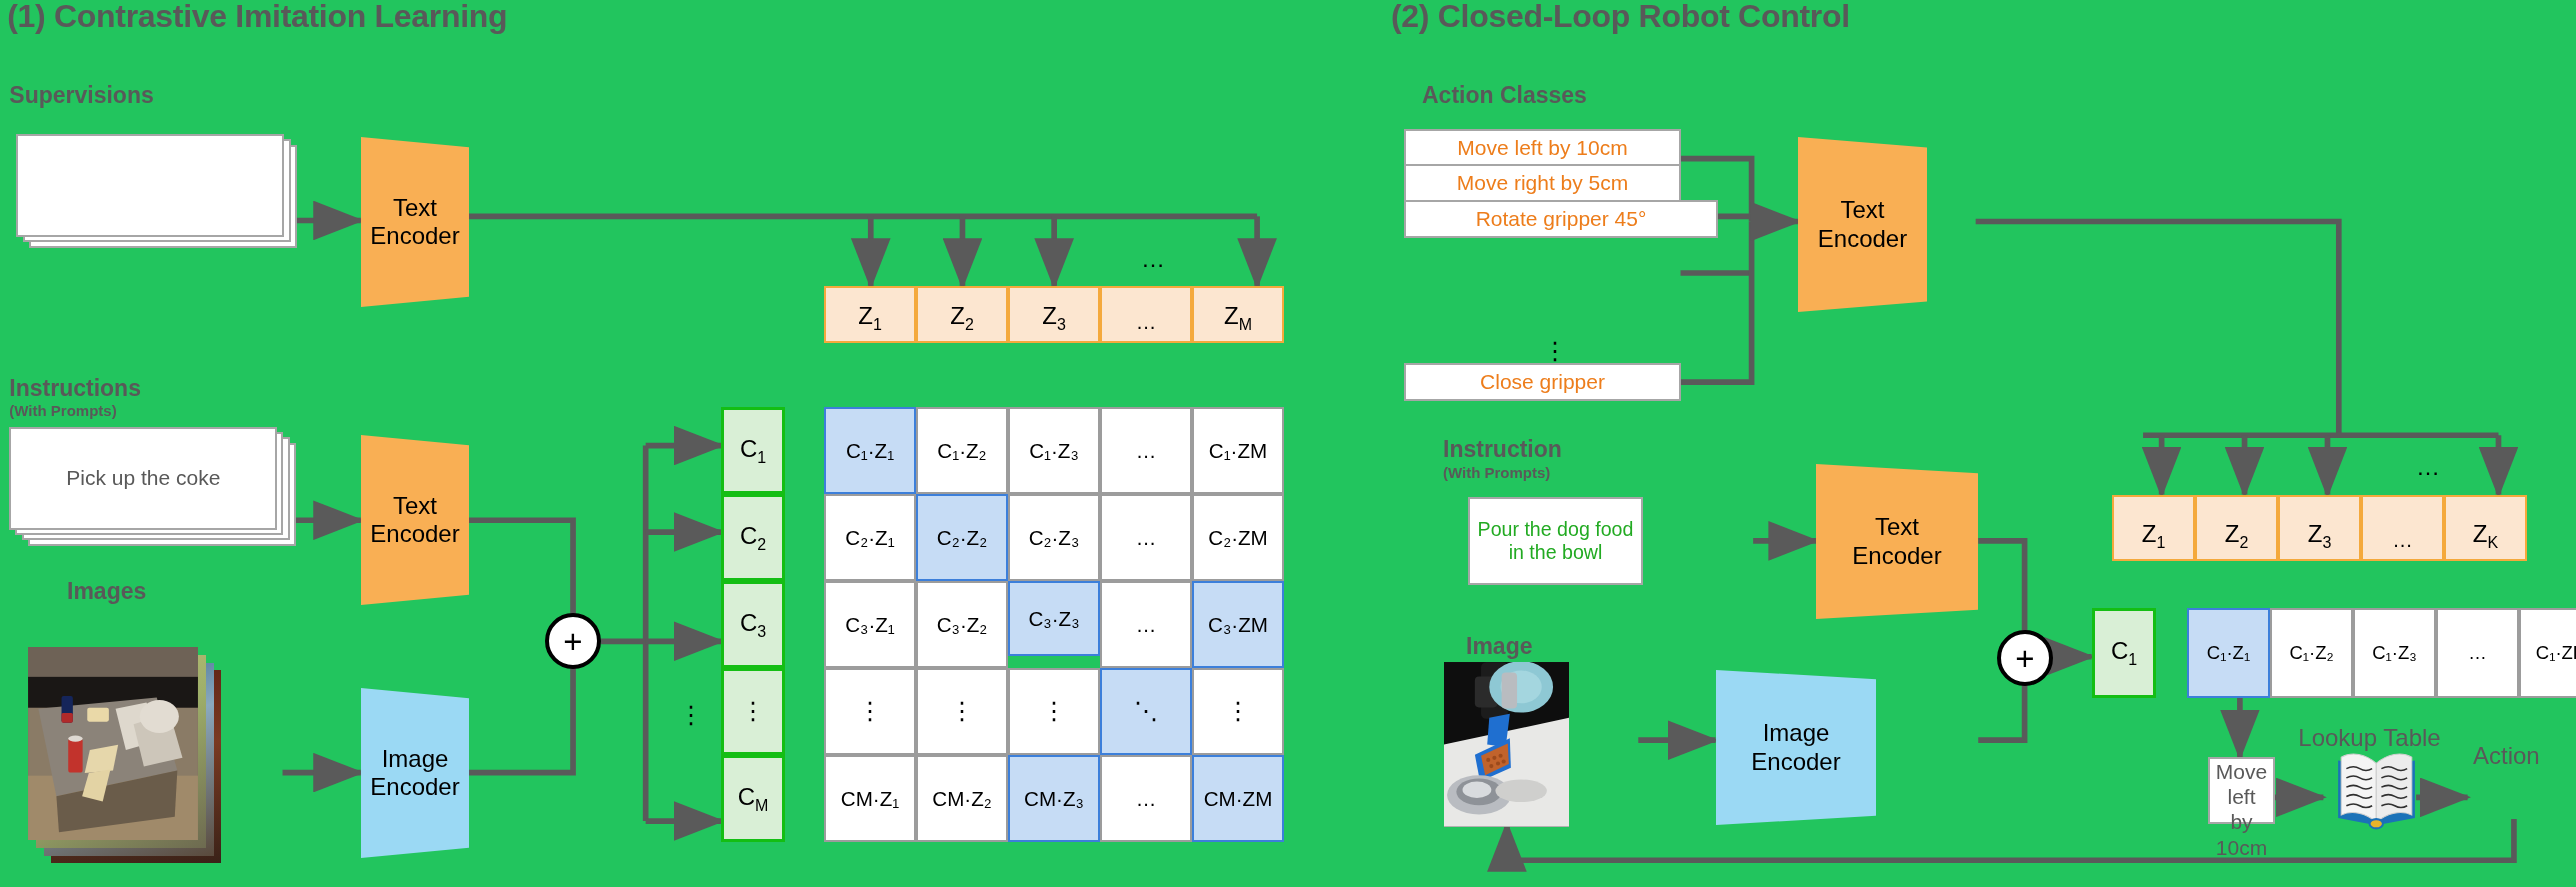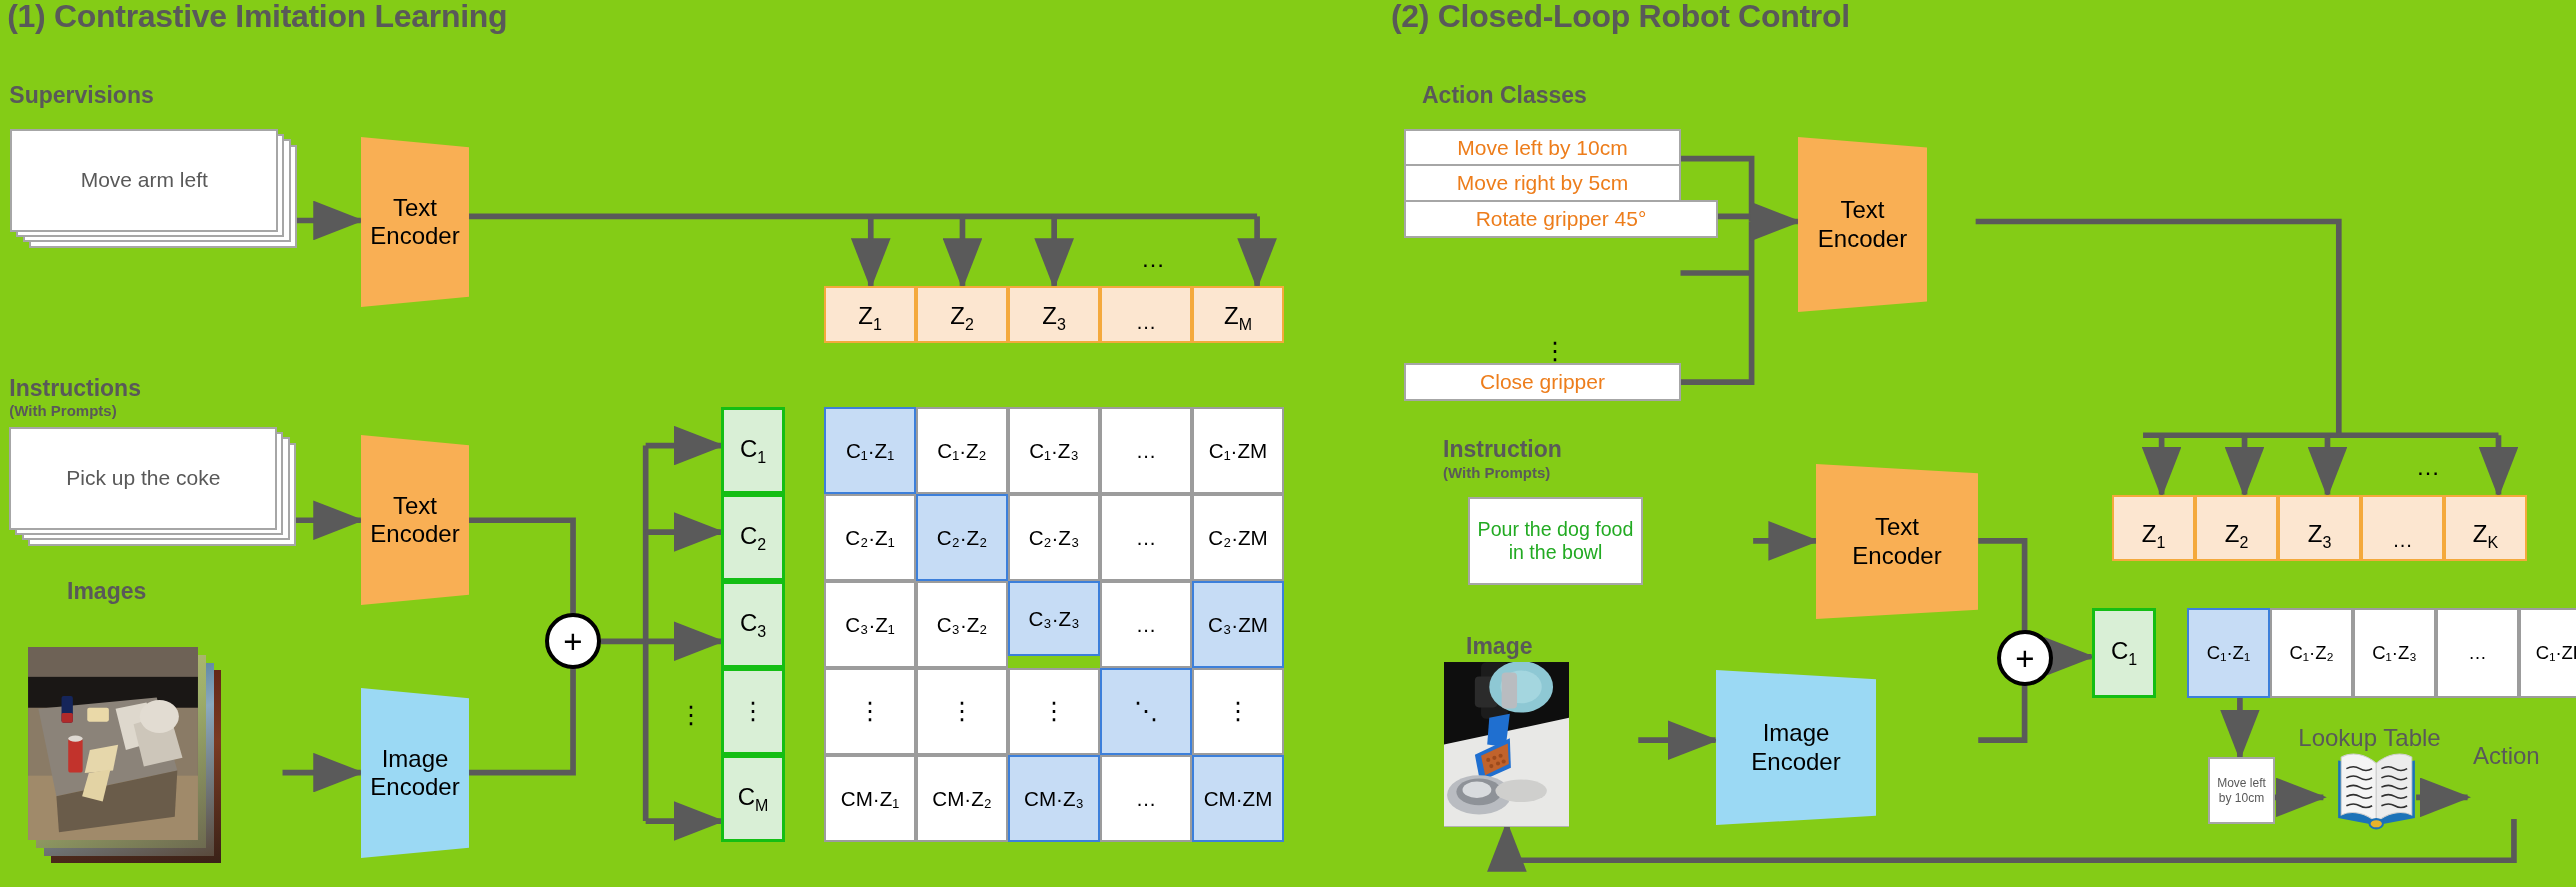--- a/index.html
+++ b/index.html
@@ -1,17 +1,17 @@
 <!DOCTYPE html>
 <html style="font-size:8.2px"><head>
 <meta charset="utf-8">
 <style>
   html,body{margin:0;padding:0;background:#ffffff;}
   body{font-family:"Liberation Sans", sans-serif;}
-  #root{position:relative;width:2576px;height:887px;overflow:hidden;background:#84cc16;}
+  #root{position:relative;width:2576px;height:887px;overflow:hidden;background:#22c55e;}
   .abs{position:absolute;}
 
   .panel-title{
     font-weight:bold;color:#595959;font-size:32px;letter-spacing:-0.3px;white-space:nowrap;
   }
   .section-label{
     font-weight:bold;color:#595959;font-size:23px;white-space:nowrap;text-align:left;
   }
   .section-sub{
     font-weight:bold;color:#595959;font-size:15px;white-space:nowrap;text-align:center;
@@ -69,22 +69,22 @@
   .vdots{color:#000;font-size:24px;line-height:0.42;}
 
   .plus-circle{
     box-sizing:border-box;border-radius:50%;border:4.1px solid #000;background:#fff;
     display:flex;align-items:center;justify-content:center;color:#000;
     font-size:33px;line-height:1;
   }
 
   .small-box{
     box-sizing:border-box;border:2.1px solid #a6a6a6;background:#fff;
-    display:flex;align-items:center;justify-content:center;text-align:center;
-    color:#595959;font-size:12px;line-height:1.2;
+    display:flex;align-items:flex-start;justify-content:center;text-align:center;
+    color:#595959;font-size:21px;line-height:1.2;
   }
   .plain-label{color:#595959;font-size:24px;white-space:nowrap;}
   .lookup-label{color:#595959;font-size:24px;white-space:nowrap;text-align:center;}
 
   svg.wires{position:absolute;left:0;top:0;width:2576px;height:887px;pointer-events:none;}
   .photo{box-sizing:border-box;overflow:hidden;}
 </style>
 </head>
 <body>
 
@@ -152,21 +152,20 @@
   </svg>
 
   <div class="abs panel-title" style="left:7.2px; top:-2.1px;">(1) Contrastive Imitation Learning</div>
 
   <div class="abs section-label" style="left:9.3px; top:82px;">Supervisions</div>
 
   <div class="abs" style="left:10.3px; top:129px; width:289px; height:118px;">
     <div class="abs stack-shadow" style="left:18.5px; top:15.5px; width:268px; height:103px;"></div>
     <div class="abs stack-shadow" style="left:12.4px; top:10.3px; width:268px; height:103px;"></div>
     <div class="abs stack-shadow" style="left:6.2px; top:5.2px; width:268px; height:103px;"></div>
-    <div class="abs card" style="left:0px; top:0px; width:268px; height:103px;">Move arm left</div>
   </div>
 
   <div class="abs encoder enc-text" style="left:361px; top:137px; width:108px; height:170px;">
     <span style="white-space:pre-line">Text
 Encoder</span>
   </div>
 
   <div class="abs section-label" style="left:9.3px; top:375px;">Instructions</div>
   <div class="abs section-sub" style="left:9.3px; top:402px;">(With Prompts)</div>
 

